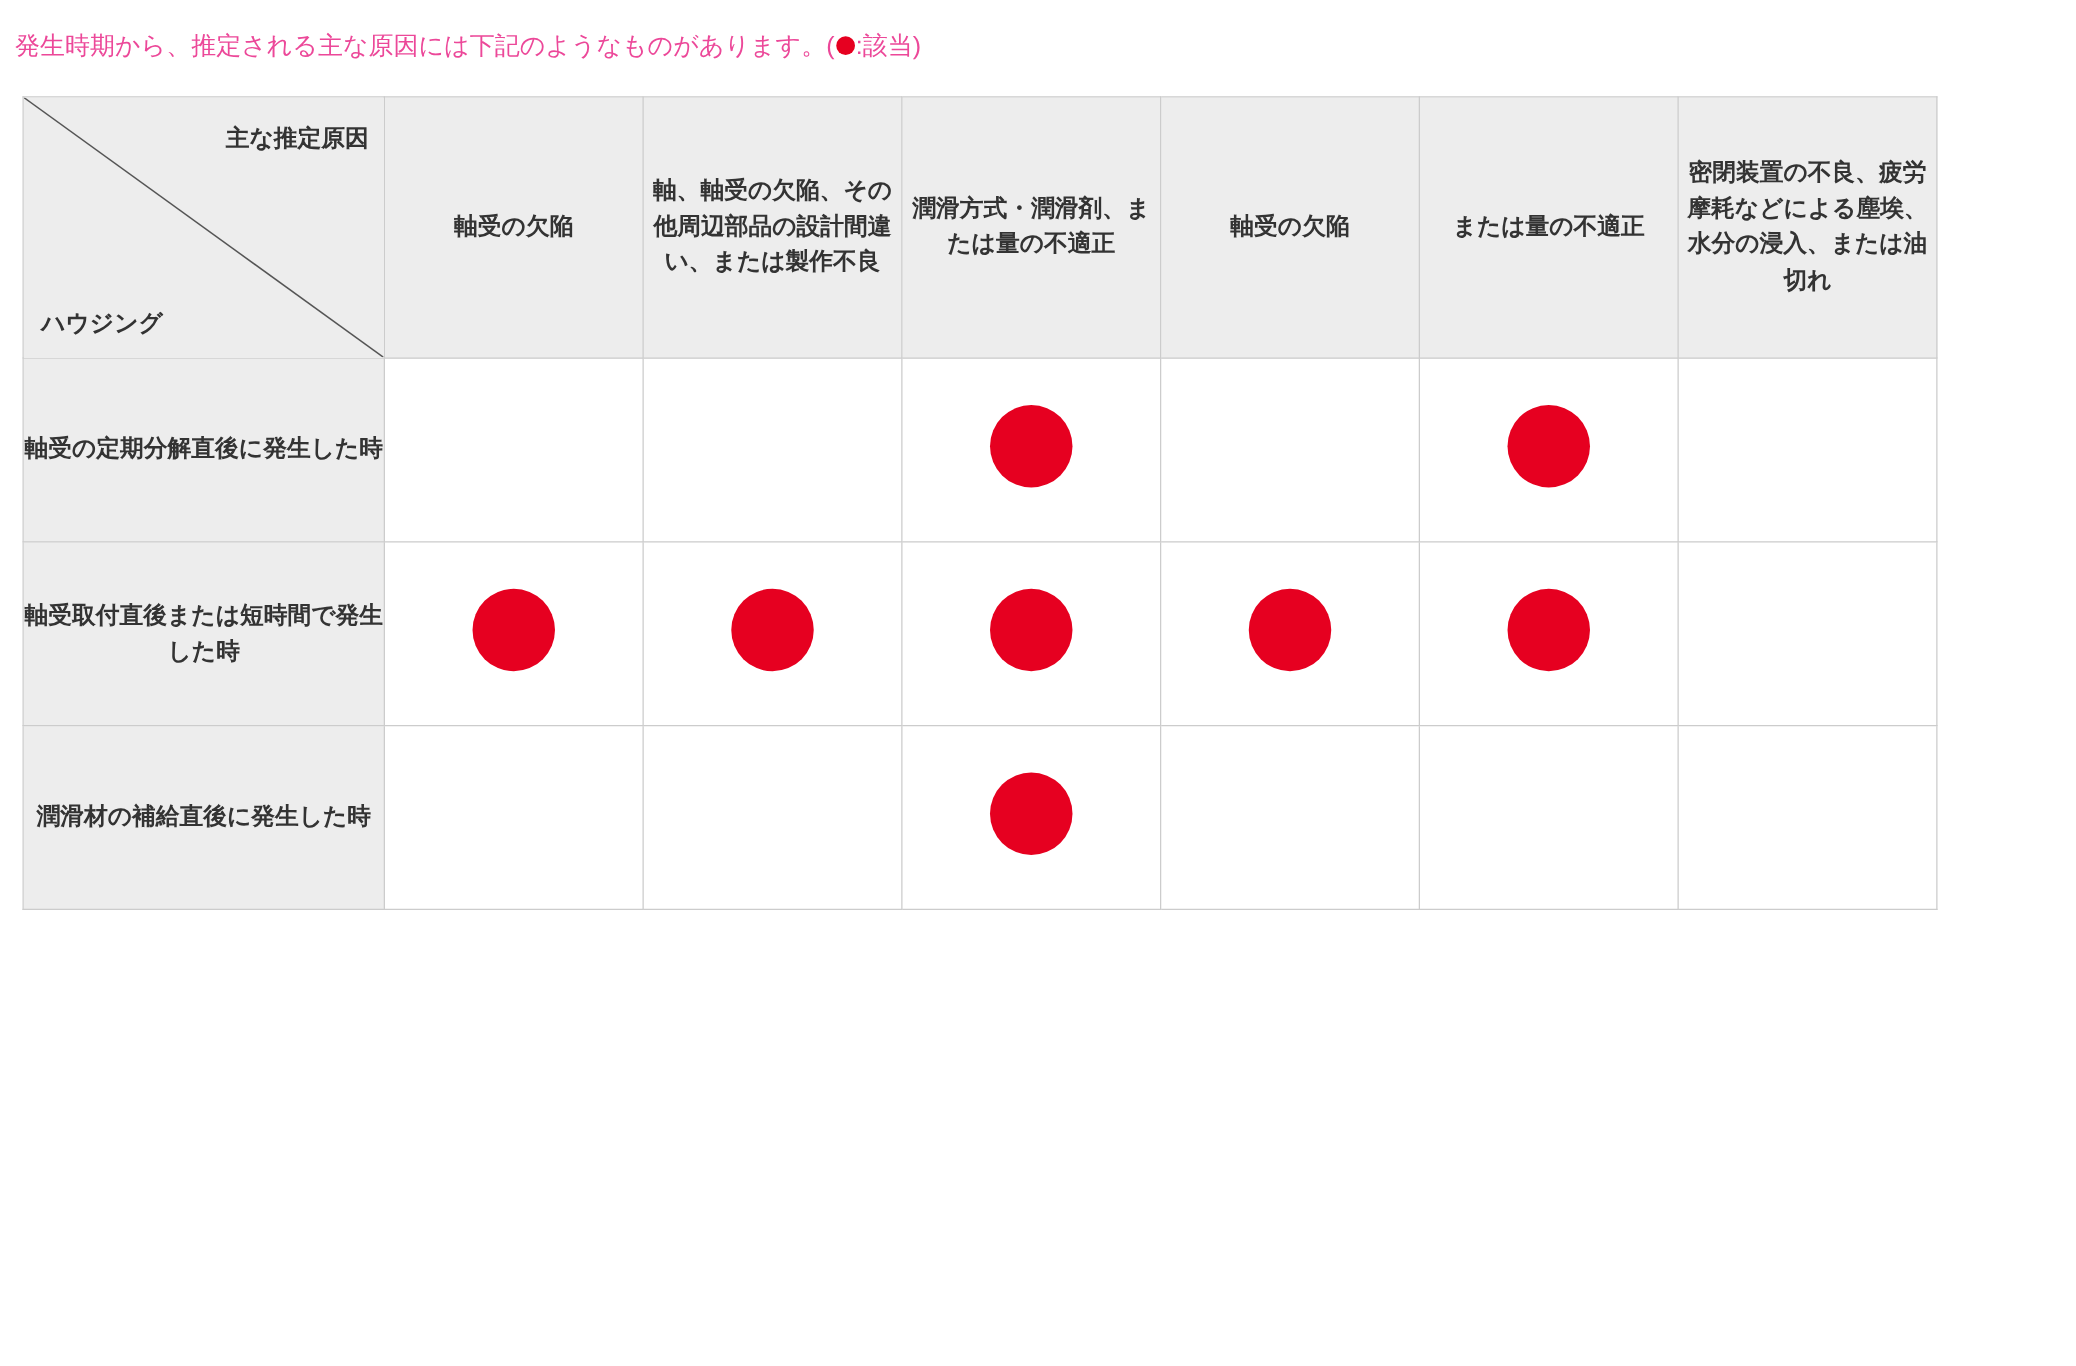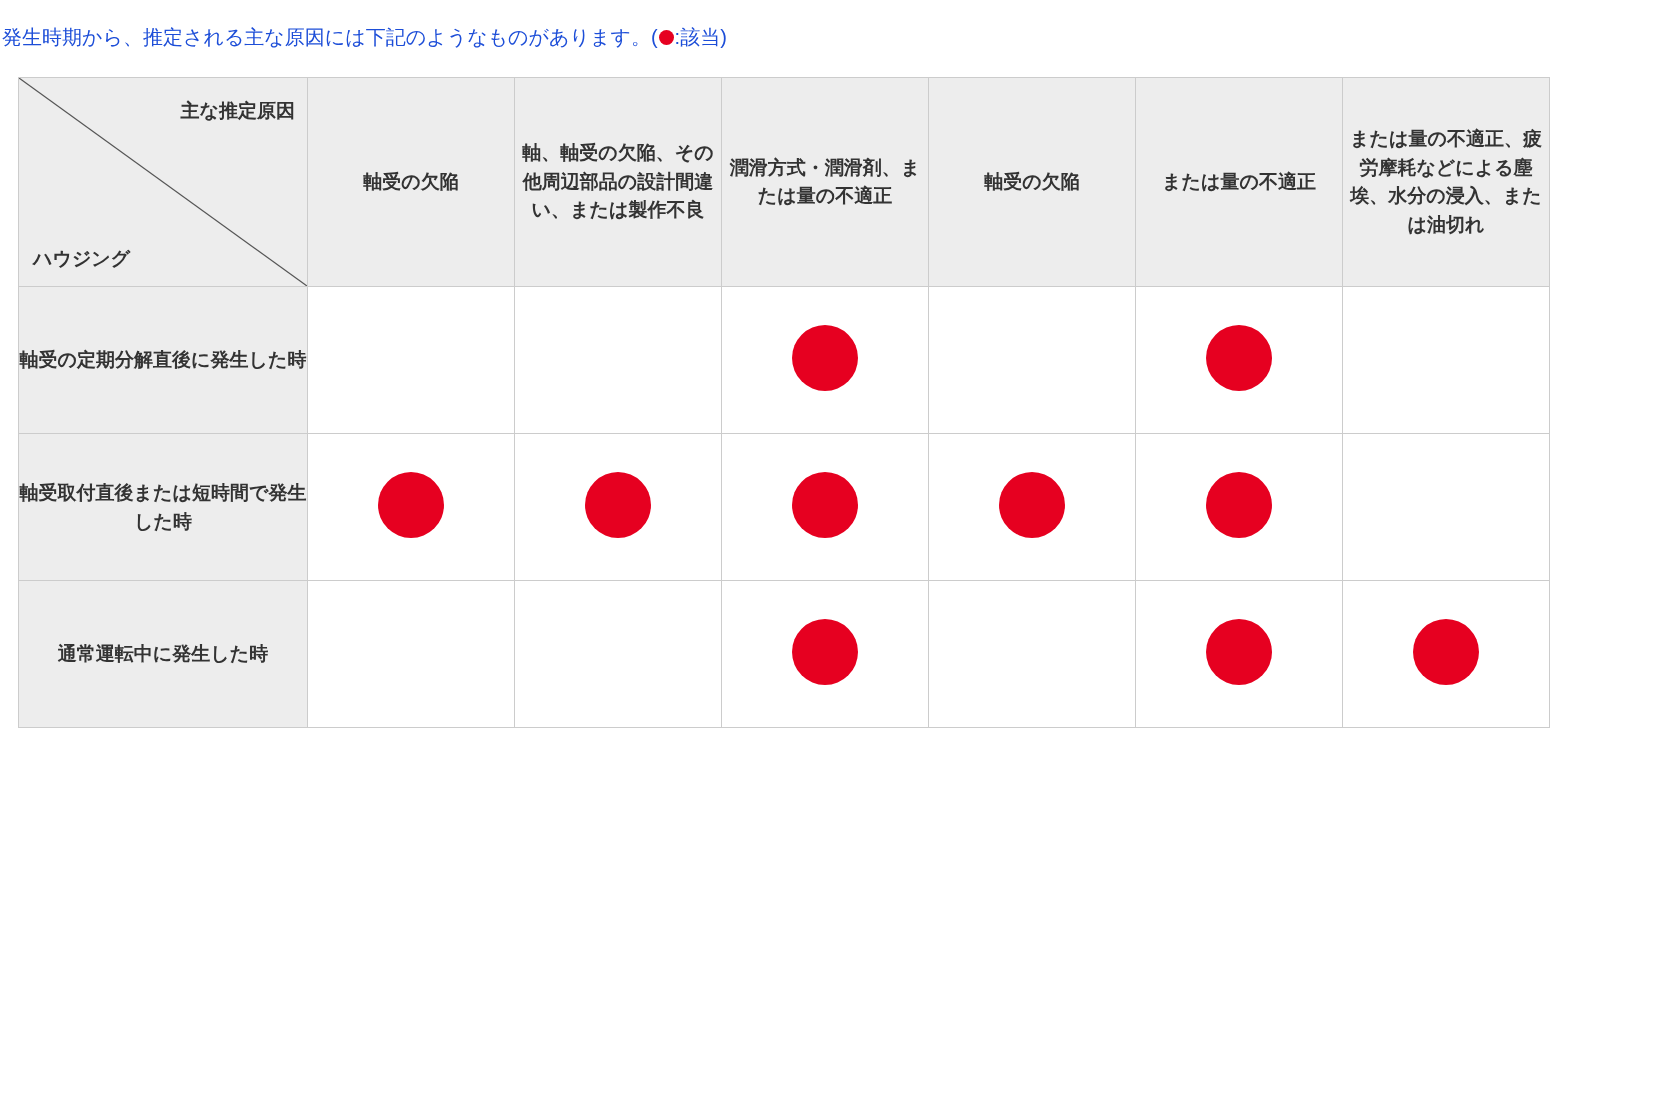--- a/index.html
+++ b/index.html
@@ -17,22 +17,22 @@
   .page {
     position: relative;
     width: 1661px;
     min-height: 1093px;
     box-sizing: border-box;
     padding: 0;
   }
   .intro {
     font-size: 20px;
     line-height: 1.4;
-    color: #1d4ed8;
-    padding: 3px 0 0 2px;
+    color: #ec4899;
+    padding: 3px 0 0 12px;
     white-space: nowrap;
   }
   .intro .dot-inline {
     display: inline-block;
     width: 15px;
     height: 15px;
     border-radius: 50%;
     background: #e60020;
     vertical-align: -1px;
     margin: 0 1px;
@@ -128,21 +128,21 @@
             <line x1="0" y1="0" x2="288" y2="208" stroke="#555555" stroke-width="1.2"></line>
           </svg>
           <span class="lbl-cause">主な推定原因</span>
           <span class="lbl-time">ハウジング</span>
         </th>
         <th class="col-head">軸受の欠陥</th>
         <th class="col-head">軸、軸受の欠陥、その他周辺部品の設計間違い、または製作不良</th>
         <th class="col-head">潤滑方式・潤滑剤、または量の不適正</th>
         <th class="col-head">軸受の欠陥</th>
         <th class="col-head">または量の不適正</th>
-        <th class="col-head">または量の不適正、疲労摩耗などによる塵埃、水分の浸入、または油切れ</th>
+        <th class="col-head">密閉装置の不良、疲労摩耗などによる塵埃、水分の浸入、または油切れ</th>
       </tr>
     </thead>
     <tbody>
       <tr>
         <th class="row-head">軸受の定期分解直後に発生した時</th>
         <td class="cell"></td>
         <td class="cell"></td>
         <td class="cell"><span class="dot" style="background: rgb(230, 0, 32);"></span></td>
         <td class="cell"></td>
         <td class="cell"><span class="dot" style="background: rgb(230, 0, 32);"></span></td>
@@ -151,24 +151,24 @@
       <tr>
         <th class="row-head">軸受取付直後または短時間で発生した時</th>
         <td class="cell"><span class="dot" style="background: rgb(230, 0, 32);"></span></td>
         <td class="cell"><span class="dot" style="background: rgb(230, 0, 32);"></span></td>
         <td class="cell"><span class="dot" style="background: rgb(230, 0, 32);"></span></td>
         <td class="cell"><span class="dot" style="background: rgb(230, 0, 32);"></span></td>
         <td class="cell"><span class="dot" style="background: rgb(230, 0, 32);"></span></td>
         <td class="cell"></td>
       </tr>
       <tr>
-        <th class="row-head">通常運転中に発生した時</th>
+        <th class="row-head">潤滑材の補給直後に発生した時</th>
         <td class="cell"></td>
         <td class="cell"></td>
         <td class="cell"><span class="dot" style="background: rgb(230, 0, 32);"></span></td>
         <td class="cell"></td>
-        <td class="cell"><span class="dot" style="background: rgb(230, 0, 32);"></span></td>
-        <td class="cell"><span class="dot" style="background: rgb(230, 0, 32);"></span></td>
+        <td class="cell"></td>
+        <td class="cell"></td>
       </tr>
     </tbody>
   </table>
 
 </div>
 
 </body></html>

